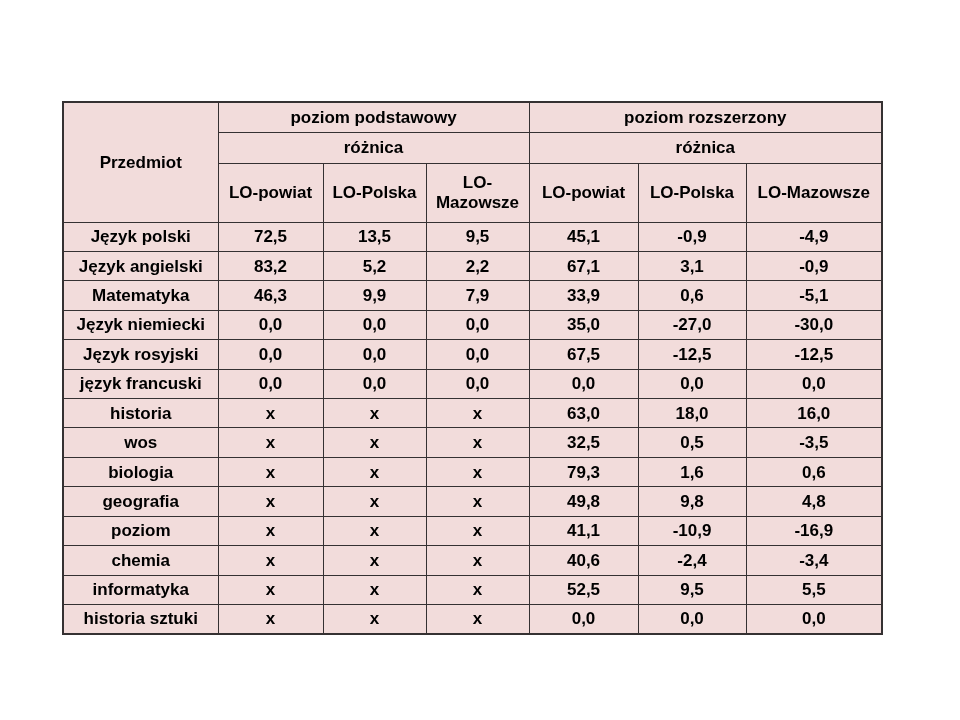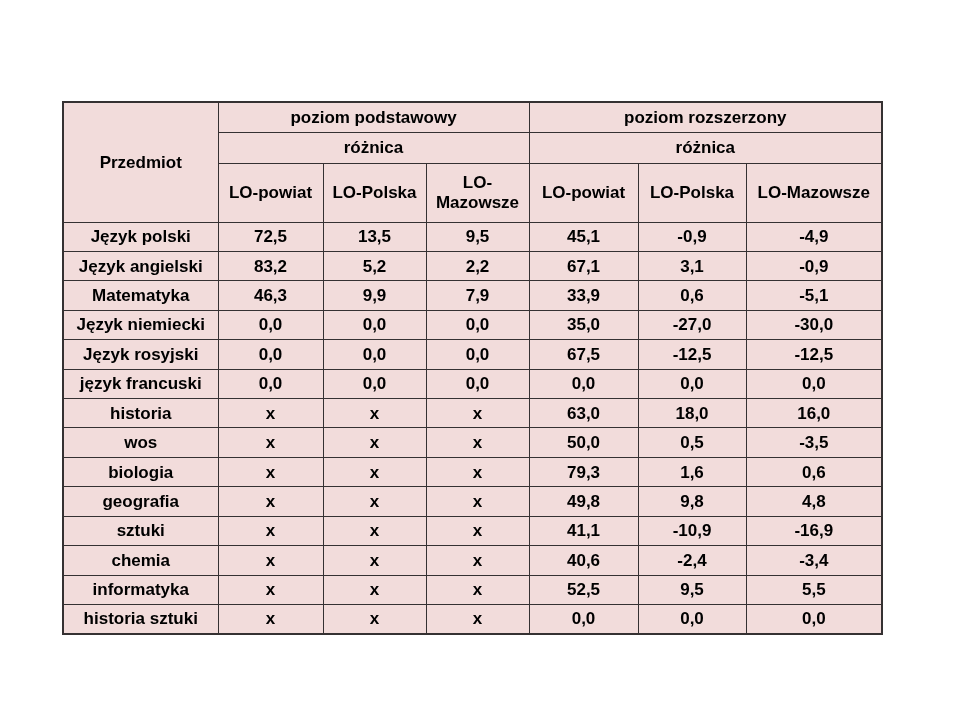--- a/index.html
+++ b/index.html
@@ -143,21 +143,21 @@
           <td>x</td>
           <td>63,0</td>
           <td>18,0</td>
           <td>16,0</td>
         </tr>
         <tr>
           <td>wos</td>
           <td>x</td>
           <td>x</td>
           <td>x</td>
-          <td>50,0</td>
+          <td>32,5</td>
           <td>0,5</td>
           <td>-3,5</td>
         </tr>
         <tr>
           <td>biologia</td>
           <td>x</td>
           <td>x</td>
           <td>x</td>
           <td>79,3</td>
           <td>1,6</td>
@@ -166,21 +166,21 @@
         <tr>
           <td>geografia</td>
           <td>x</td>
           <td>x</td>
           <td>x</td>
           <td>49,8</td>
           <td>9,8</td>
           <td>4,8</td>
         </tr>
         <tr>
-          <td>sztuki</td>
+          <td>poziom</td>
           <td>x</td>
           <td>x</td>
           <td>x</td>
           <td>41,1</td>
           <td>-10,9</td>
           <td>-16,9</td>
         </tr>
         <tr>
           <td>chemia</td>
           <td>x</td>

